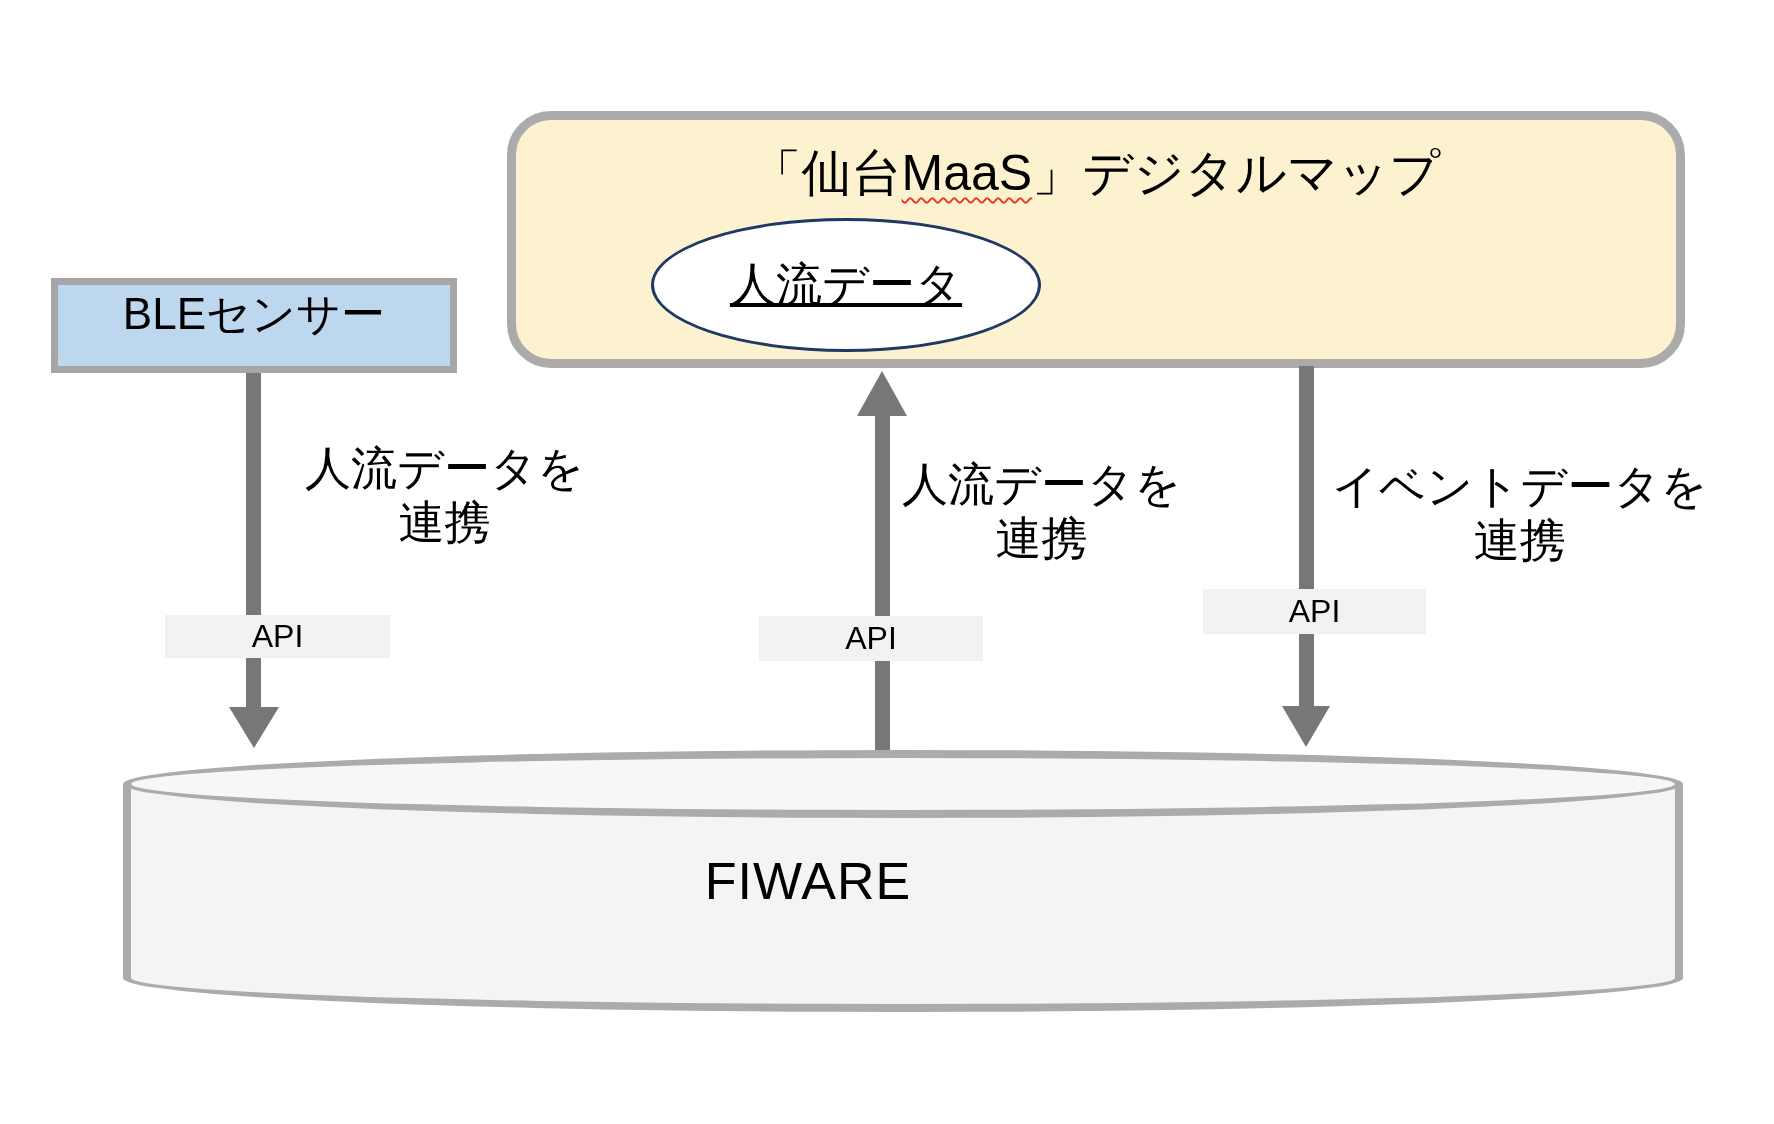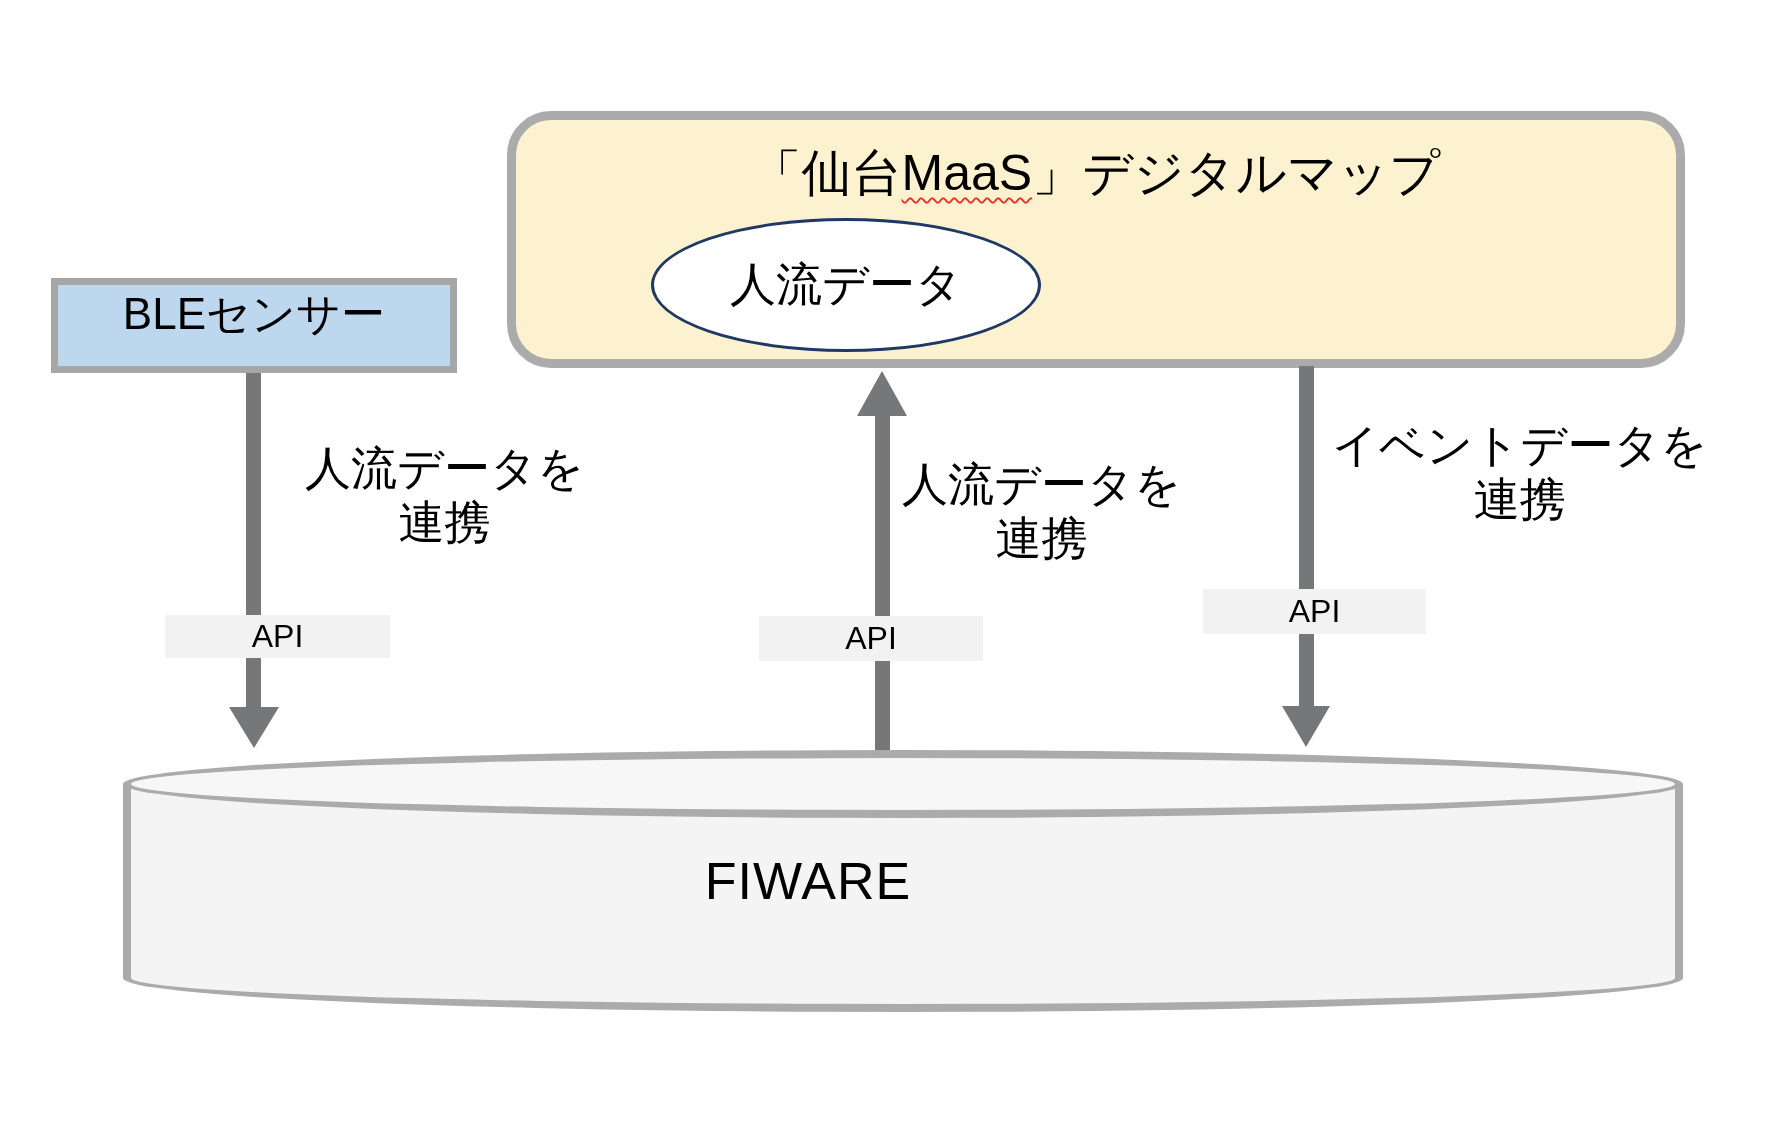--- a/index.html
+++ b/index.html
@@ -36,21 +36,21 @@
     text-decoration-color: #E93323;
     text-decoration-thickness: 2px;
     text-underline-offset: 7px;
   }
   .data-ellipse {
     position: absolute;
     background: #ffffff;
     border: 3px solid #1F3864;
     border-radius: 50%;
     display: flex; align-items: center; justify-content: center;
-    font-size: 46px; color: #000000; white-space: nowrap;
+    font-size: 46px; color: #000000; white-space: nowrap; text-decoration: underline;
   }
   .ellipse-people { left: 135px; top: 98px; width: 384px; height: 128px; }
   .ellipse-event  { left: 619px; top: 97px; width: 384px; height: 124px; }
 
   
   .ble-box {
     left: 51px; top: 278px; width: 406px; height: 95px;
     background: #BDD7EE;
     border: 7px solid #A6A6A6;
     display: flex; align-items: flex-start; justify-content: center;
@@ -78,21 +78,21 @@
     border-left: 24px solid transparent; border-right: 24px solid transparent;
     border-top: 41px solid #767779;
   }
 
   
   .flow-label {
     font-size: 46px; line-height: 54px; color: #000000; white-space: nowrap; text-align: center;
   }
   .label-left  { left: 305px; top: 441px; }
   .label-mid   { left: 902px; top: 457px; }
-  .label-right { left: 1332px; top: 418px; }
+  .label-right { left: 1332px; top: 459px; }
 
   
   .api-box {
     background: #F2F2F2;
     display: flex; align-items: center; justify-content: center;
     font-size: 32px; color: #000000;
   }
   .api-left  { left: 165px; top: 615px; width: 225px; height: 43px; }
   .api-mid   { left: 759px; top: 616px; width: 224px; height: 45px; }
   .api-right { left: 1203px; top: 589px; width: 223px; height: 45px; }

